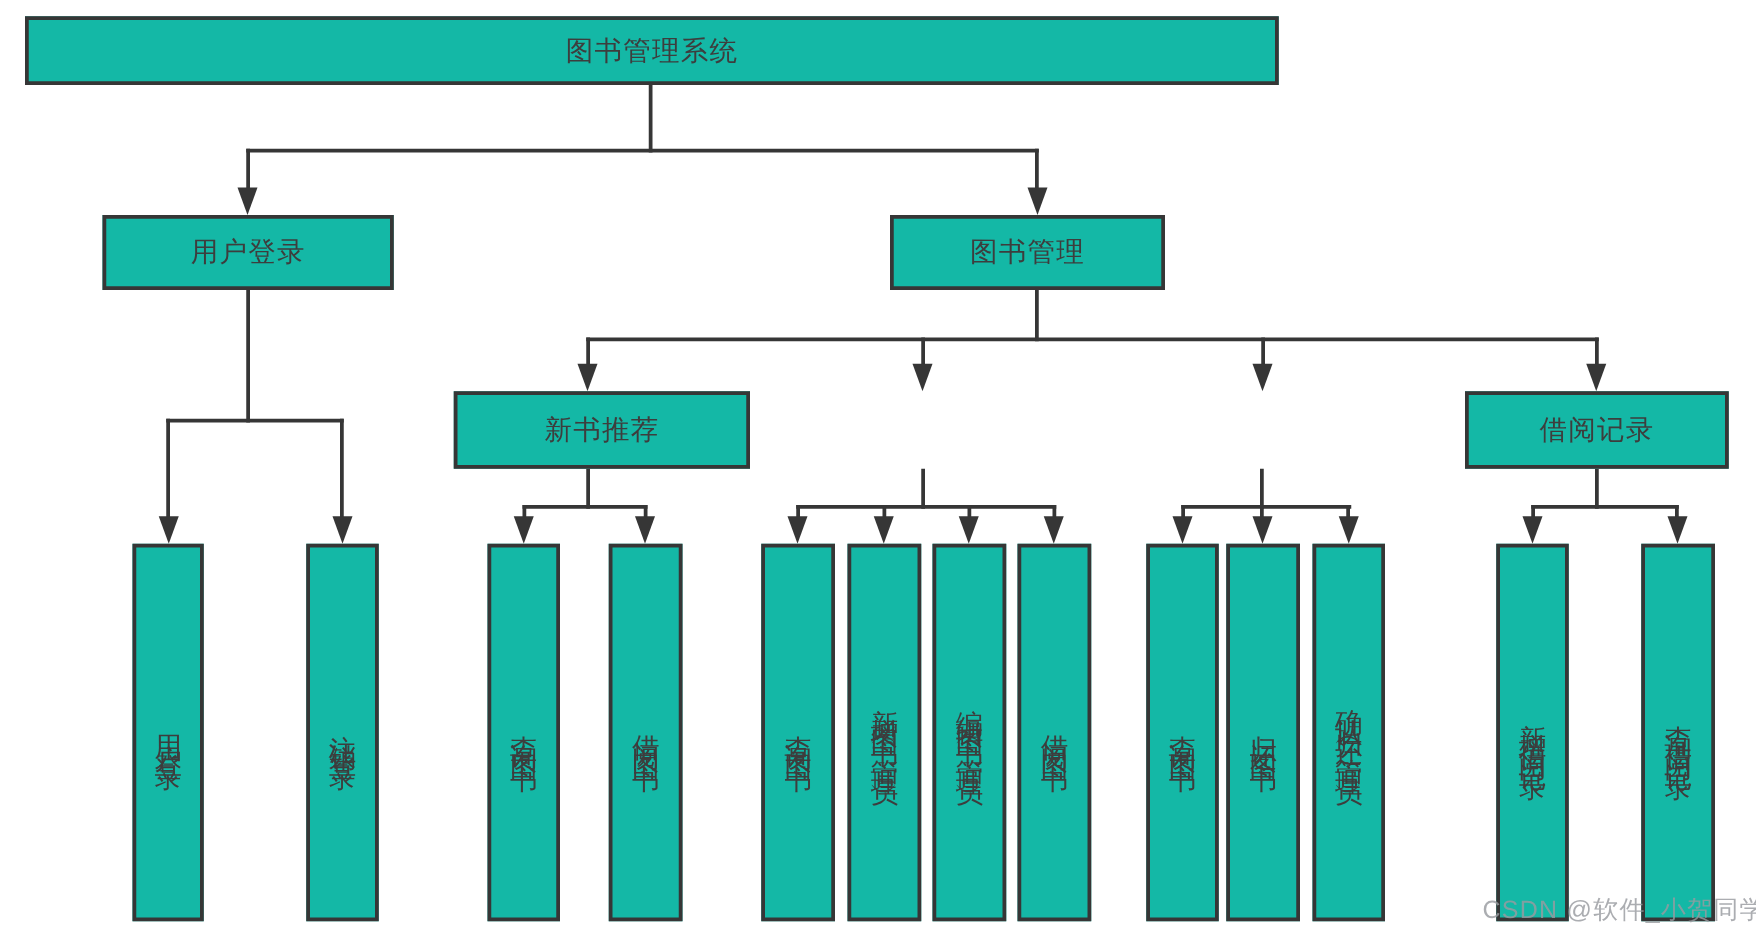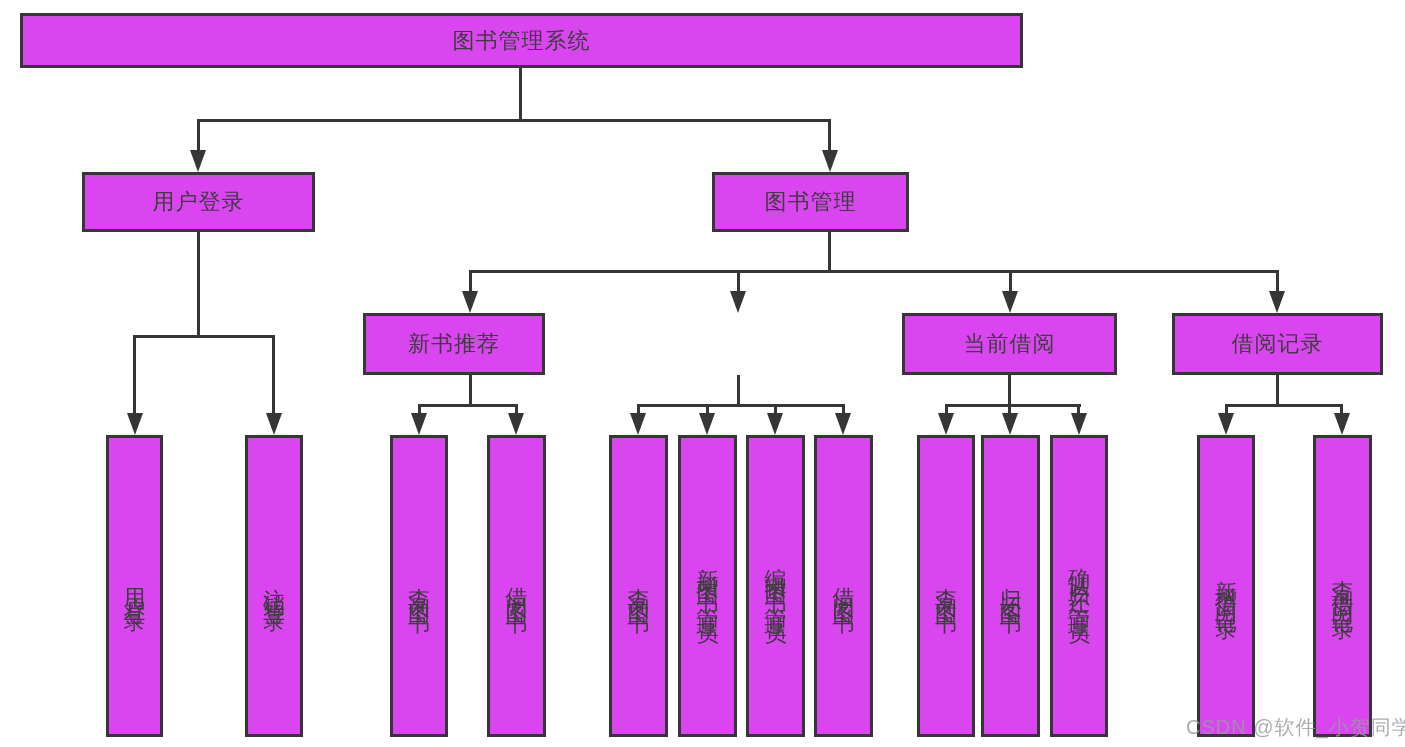--- a/index.html
+++ b/index.html
@@ -1,21 +1,21 @@
 <!DOCTYPE html>
 <html><head>
 <meta charset="utf-8">
 <style>
   html,body { margin:0; padding:0; }
   body { font-family: "Liberation Sans", "DejaVu Sans", sans-serif; background:#ffffff; }
   #canvas {
     position:relative; width:1405px; height:747px; background:#ffffff; overflow:hidden;
   }
   .box {
-    position:absolute; box-sizing:border-box; background:#d946ef;
+    position:absolute; box-sizing:border-box; background:#14b8a6;
     border:3px solid #363636; display:flex; align-items:center; justify-content:center;
     color:#3d3d3d; z-index:2;
   }
   .box.h span { font-size:22px; letter-spacing:1px; white-space:nowrap; }
   .box.v span {
     writing-mode:vertical-lr; text-orientation:mixed;
     font-size:22px; letter-spacing:8px; line-height:1;
   }
   .vl { position:absolute; width:3px; background:#363636; z-index:1; }
   .hl { position:absolute; height:3px; background:#363636; z-index:1; }
@@ -41,21 +41,21 @@
   <div class="vl" style="left:519px;top:68px;height:54px"></div>
   <div class="hl" style="left:197px;top:119px;width:634px"></div>
   <div class="vl" style="left:197px;top:119px;height:33px"></div>
   <div class="ar" style="left:190px;top:150px"></div>
   <div class="vl" style="left:828px;top:119px;height:33px"></div>
   <div class="ar" style="left:822px;top:150px"></div>
 
   <div class="box h" style="left:82px;top:172px;width:233px;height:60px">
     <span>用户登录</span>
   </div>
-  <div class="box h" style="left:712px;top:172px;width:197px;height:60px">
+  <div class="box h" style="left:712px;top:172px;width:220px;height:60px">
     <span>图书管理</span>
   </div>
 
   <div class="vl" style="left:197px;top:232px;height:106px"></div>
   <div class="hl" style="left:133px;top:335px;width:142px"></div>
   <div class="vl" style="left:133px;top:335px;height:80px"></div>
   <div class="ar" style="left:127px;top:413px"></div>
   <div class="vl" style="left:272px;top:335px;height:80px"></div>
   <div class="ar" style="left:266px;top:413px"></div>
 
@@ -63,25 +63,22 @@
   <div class="hl" style="left:469px;top:270px;width:810px"></div>
   <div class="vl" style="left:469px;top:270px;height:23px"></div>
   <div class="ar" style="left:462px;top:291px"></div>
   <div class="vl" style="left:737px;top:270px;height:23px"></div>
   <div class="ar" style="left:730px;top:291px"></div>
   <div class="vl" style="left:1009px;top:270px;height:23px"></div>
   <div class="ar" style="left:1002px;top:291px"></div>
   <div class="vl" style="left:1276px;top:270px;height:23px"></div>
   <div class="ar" style="left:1269px;top:291px"></div>
 
-  <div class="box h" style="left:363px;top:313px;width:182px;height:62px">
+  <div class="box h" style="left:363px;top:313px;width:237px;height:62px">
     <span>新书推荐</span>
-  </div>
-  <div class="box h" style="left:902px;top:313px;width:215px;height:62px">
-    <span>当前借阅</span>
   </div>
   <div class="box h" style="left:1172px;top:313px;width:211px;height:62px">
     <span>借阅记录</span>
   </div>
 
   <div class="vl" style="left:469px;top:375px;height:32px"></div>
   <div class="hl" style="left:418px;top:404px;width:100px"></div>
   <div class="vl" style="left:418px;top:404px;height:11px"></div>
   <div class="ar" style="left:411px;top:413px"></div>
   <div class="vl" style="left:515px;top:404px;height:11px"></div>

